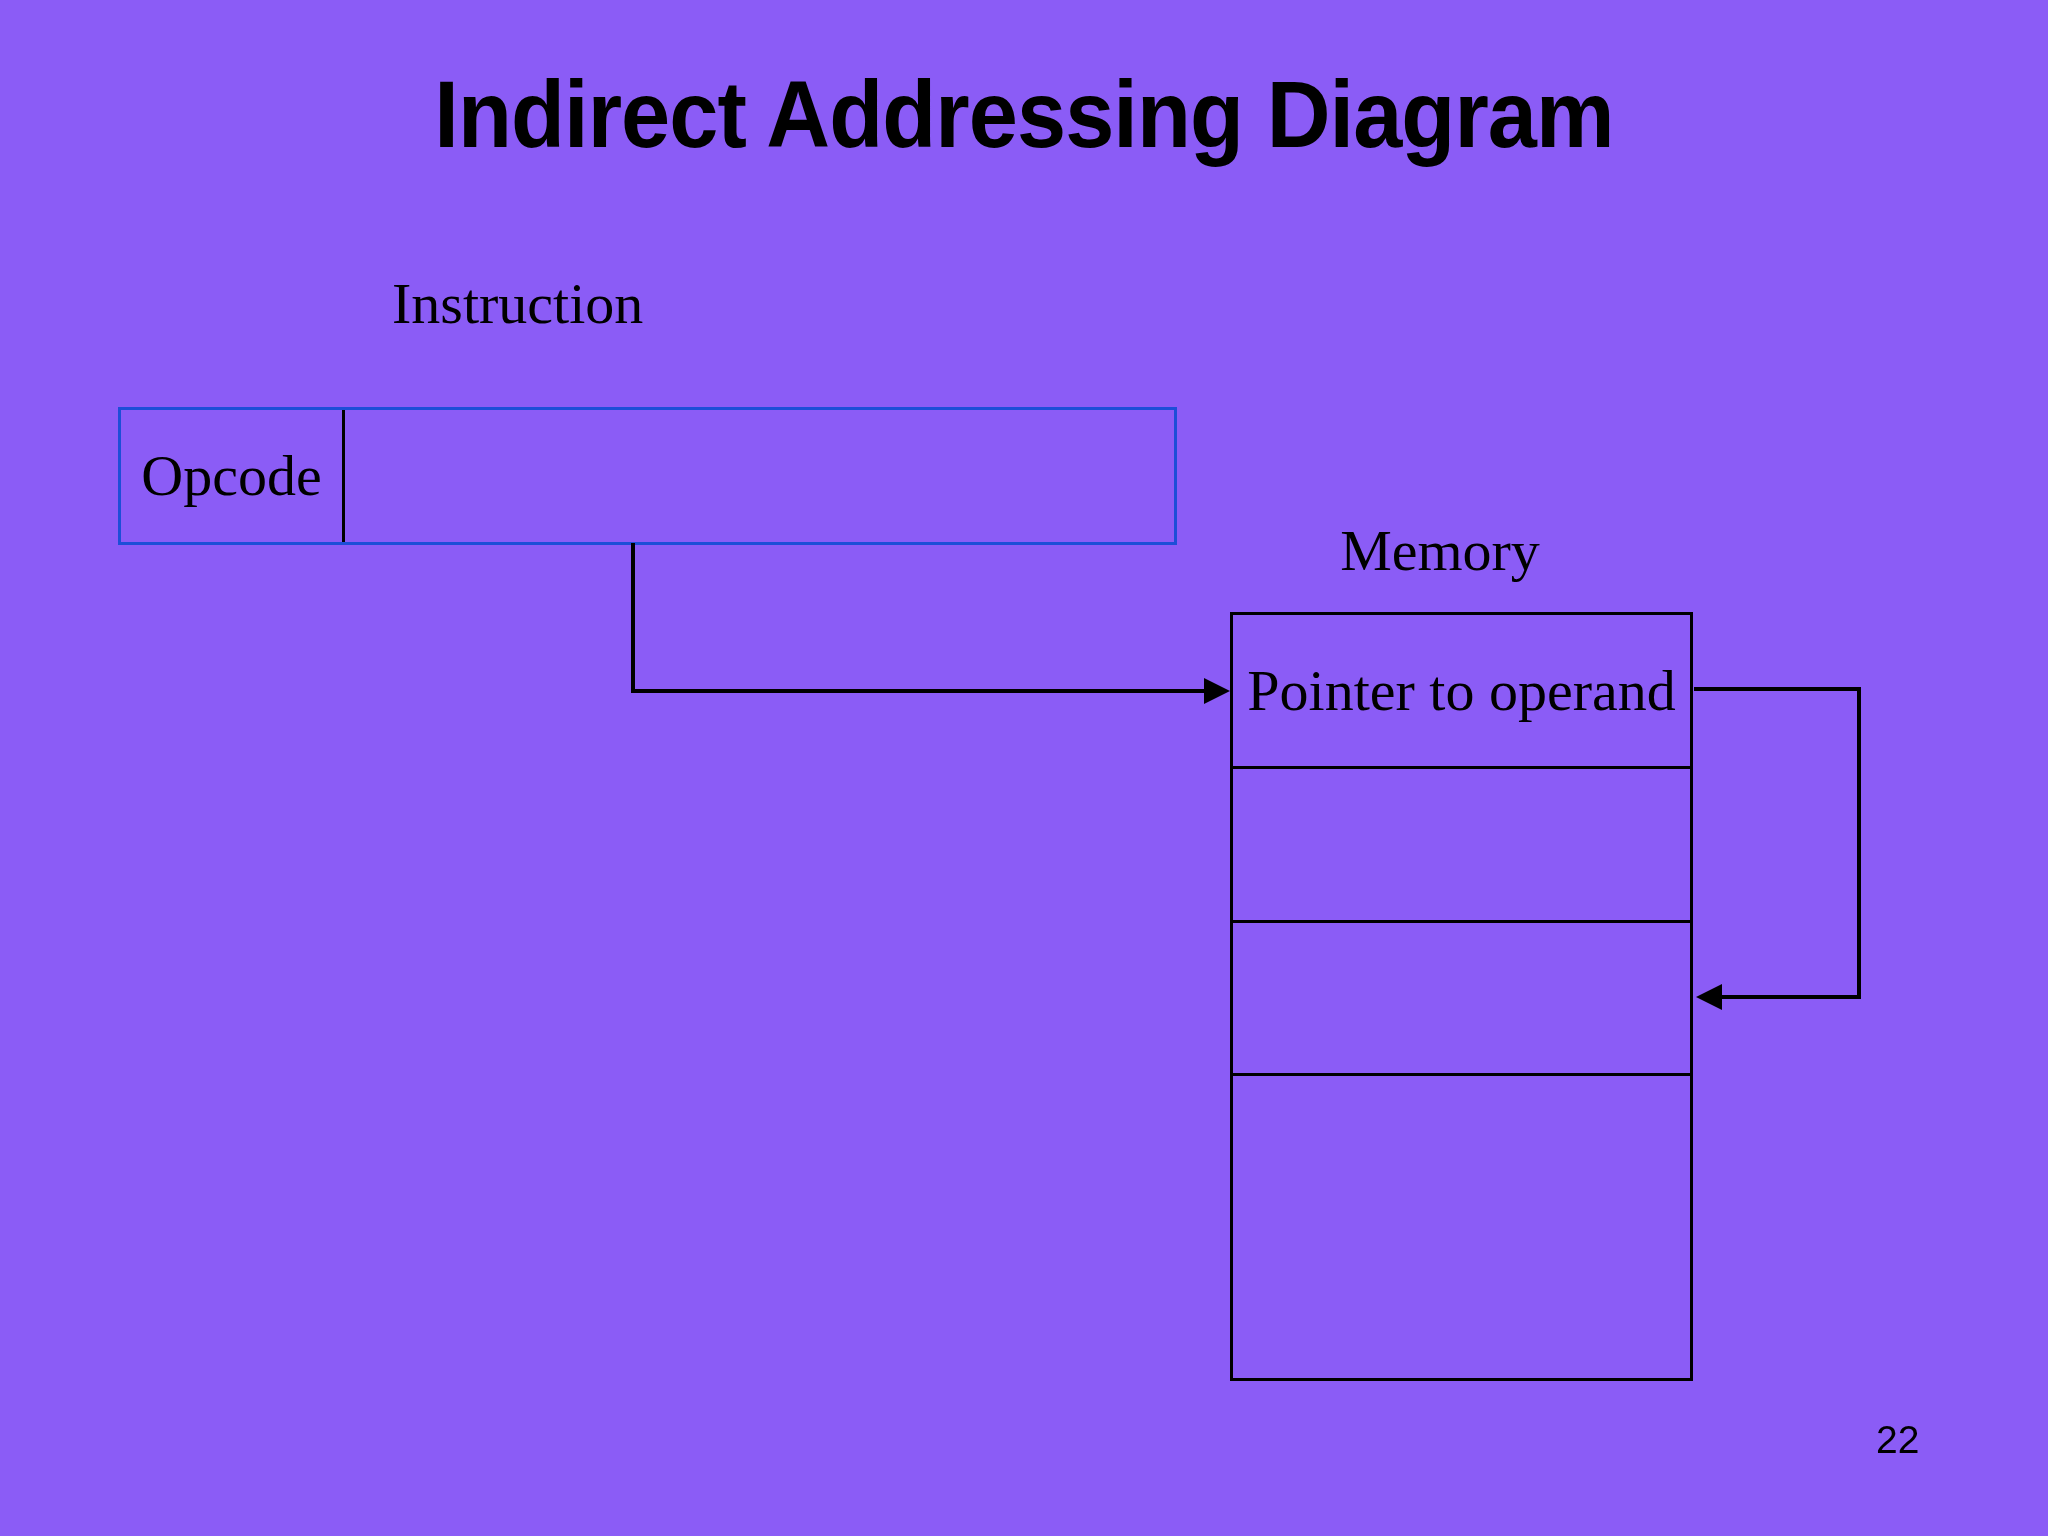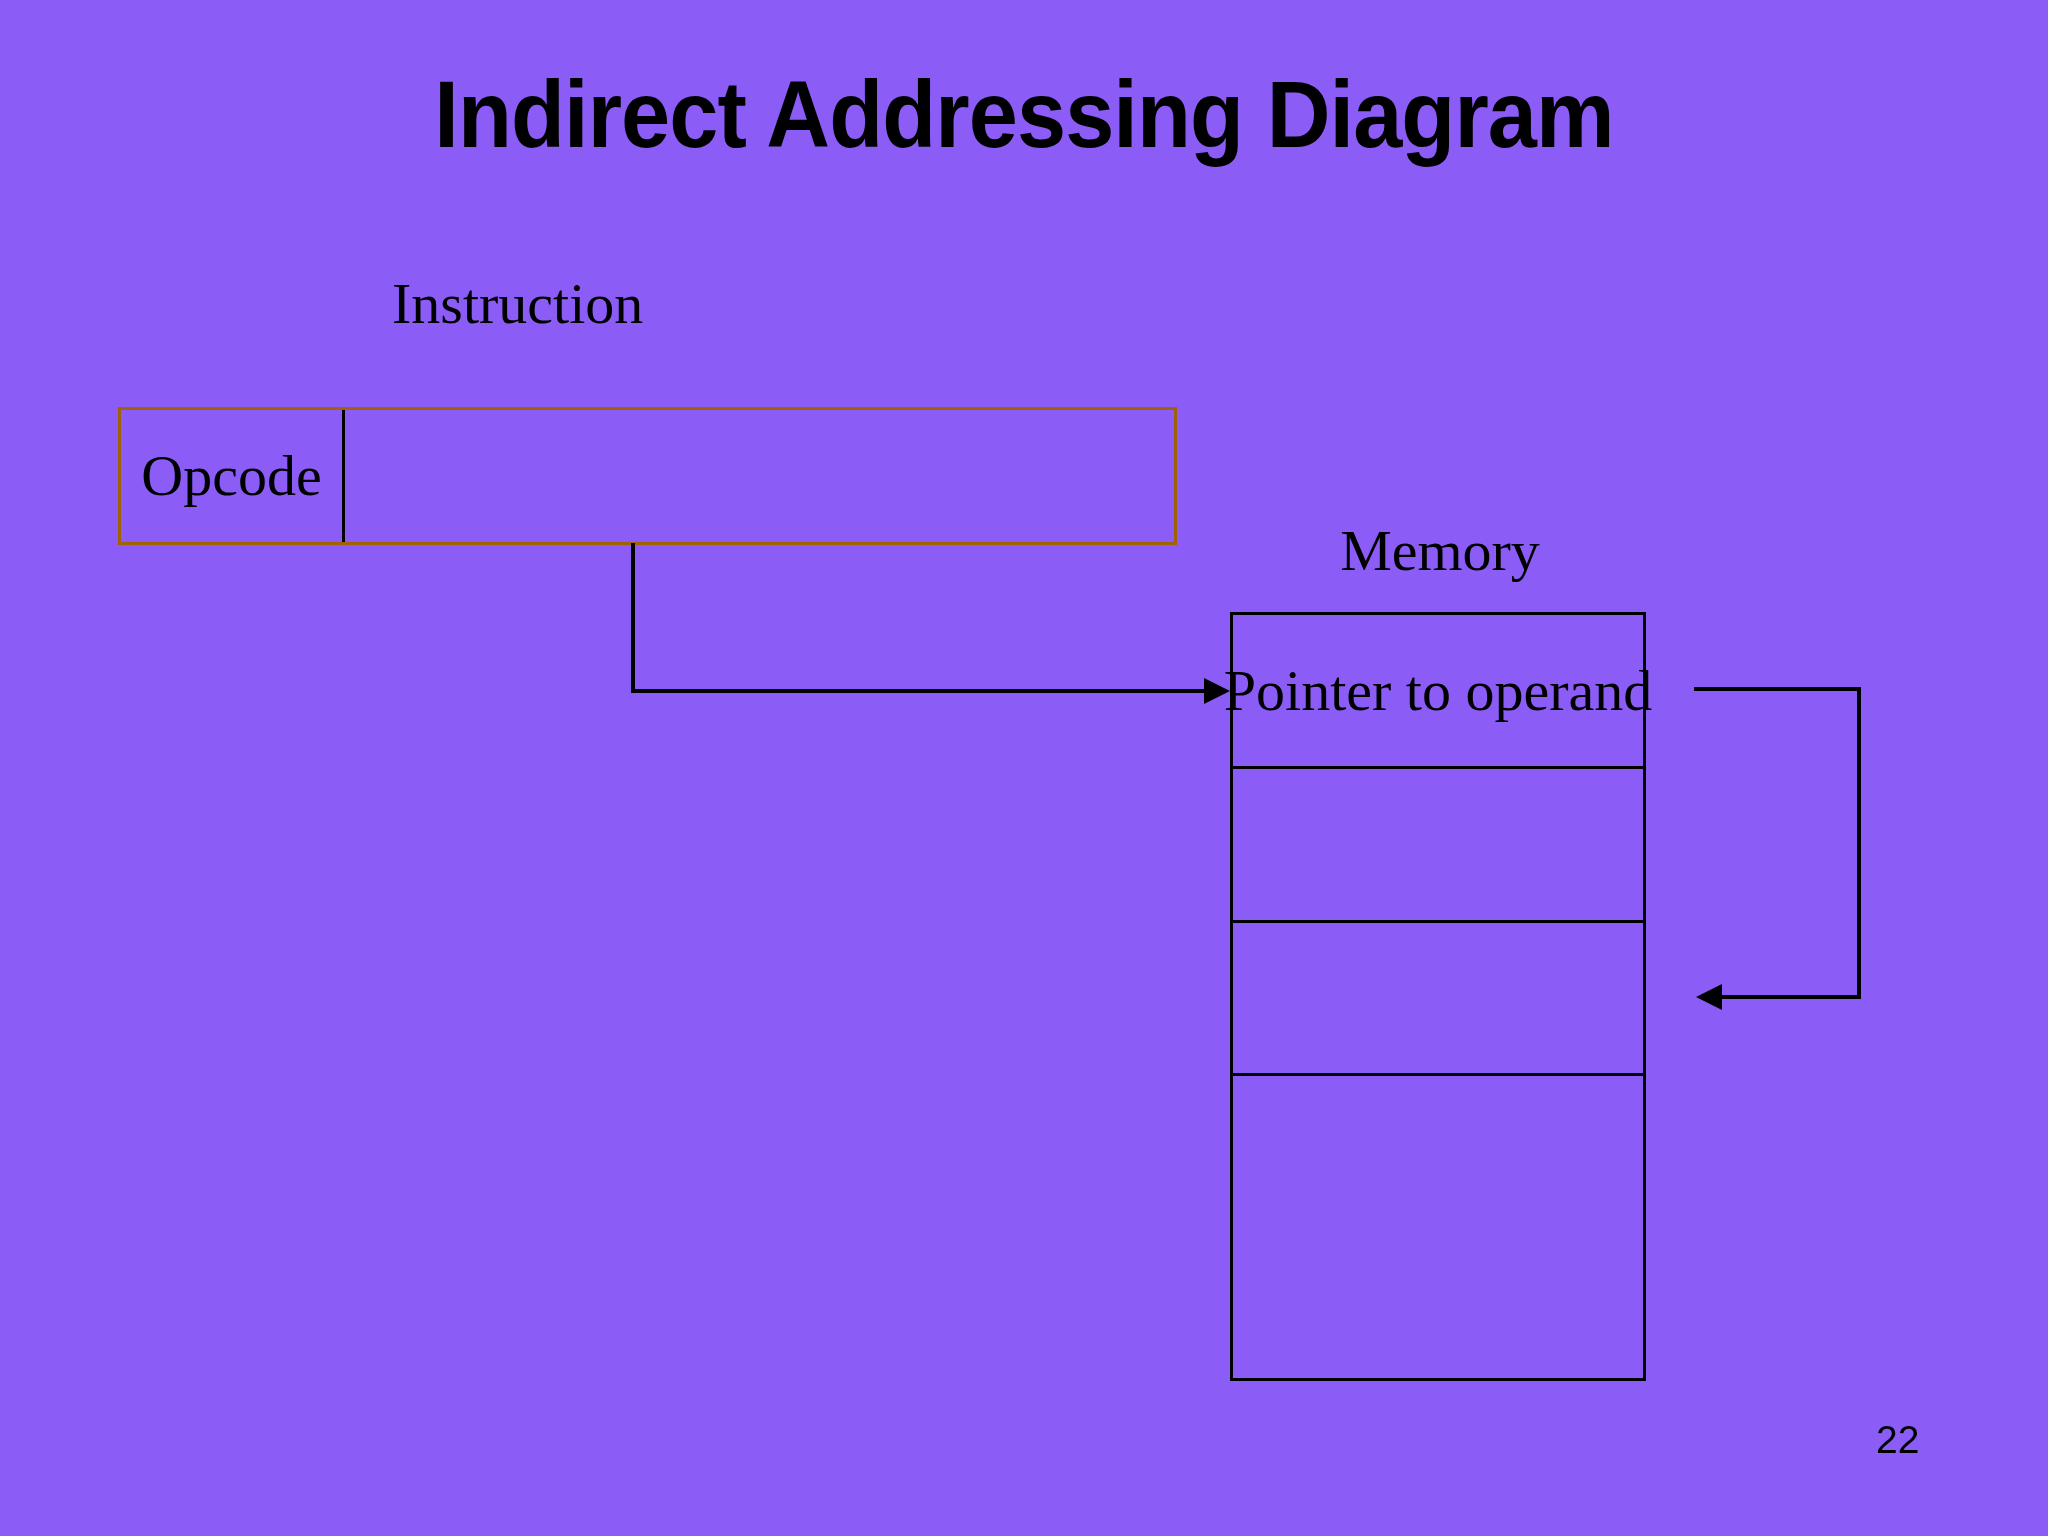--- a/index.html
+++ b/index.html
@@ -44,21 +44,21 @@
     white-space: nowrap;
   }
 
   
   #instruction-box {
     position: absolute;
     left: 118px;
     top: 407px;
     width: 1059px;
     height: 138px;
-    border: 3px solid #a16207;
+    border: 3px solid #1d4ed8;
     box-sizing: border-box;
     display: flex;
     flex-direction: row;
   }
   #instruction-box .cell {
     display: flex;
     align-items: center;
     justify-content: center;
     height: 100%;
     box-sizing: border-box;
@@ -72,21 +72,21 @@
   }
   #instruction-box .cell.address {
     flex: 1 1 auto;
   }
 
   
   #memory-box {
     position: absolute;
     left: 1230px;
     top: 612px;
-    width: 416px;
+    width: 463px;
     height: 769px;
     border: 3px solid #000000;
     box-sizing: border-box;
   }
   #memory-box .mem-row {
     position: relative;
     box-sizing: border-box;
     display: flex;
     align-items: center;
     justify-content: center;

